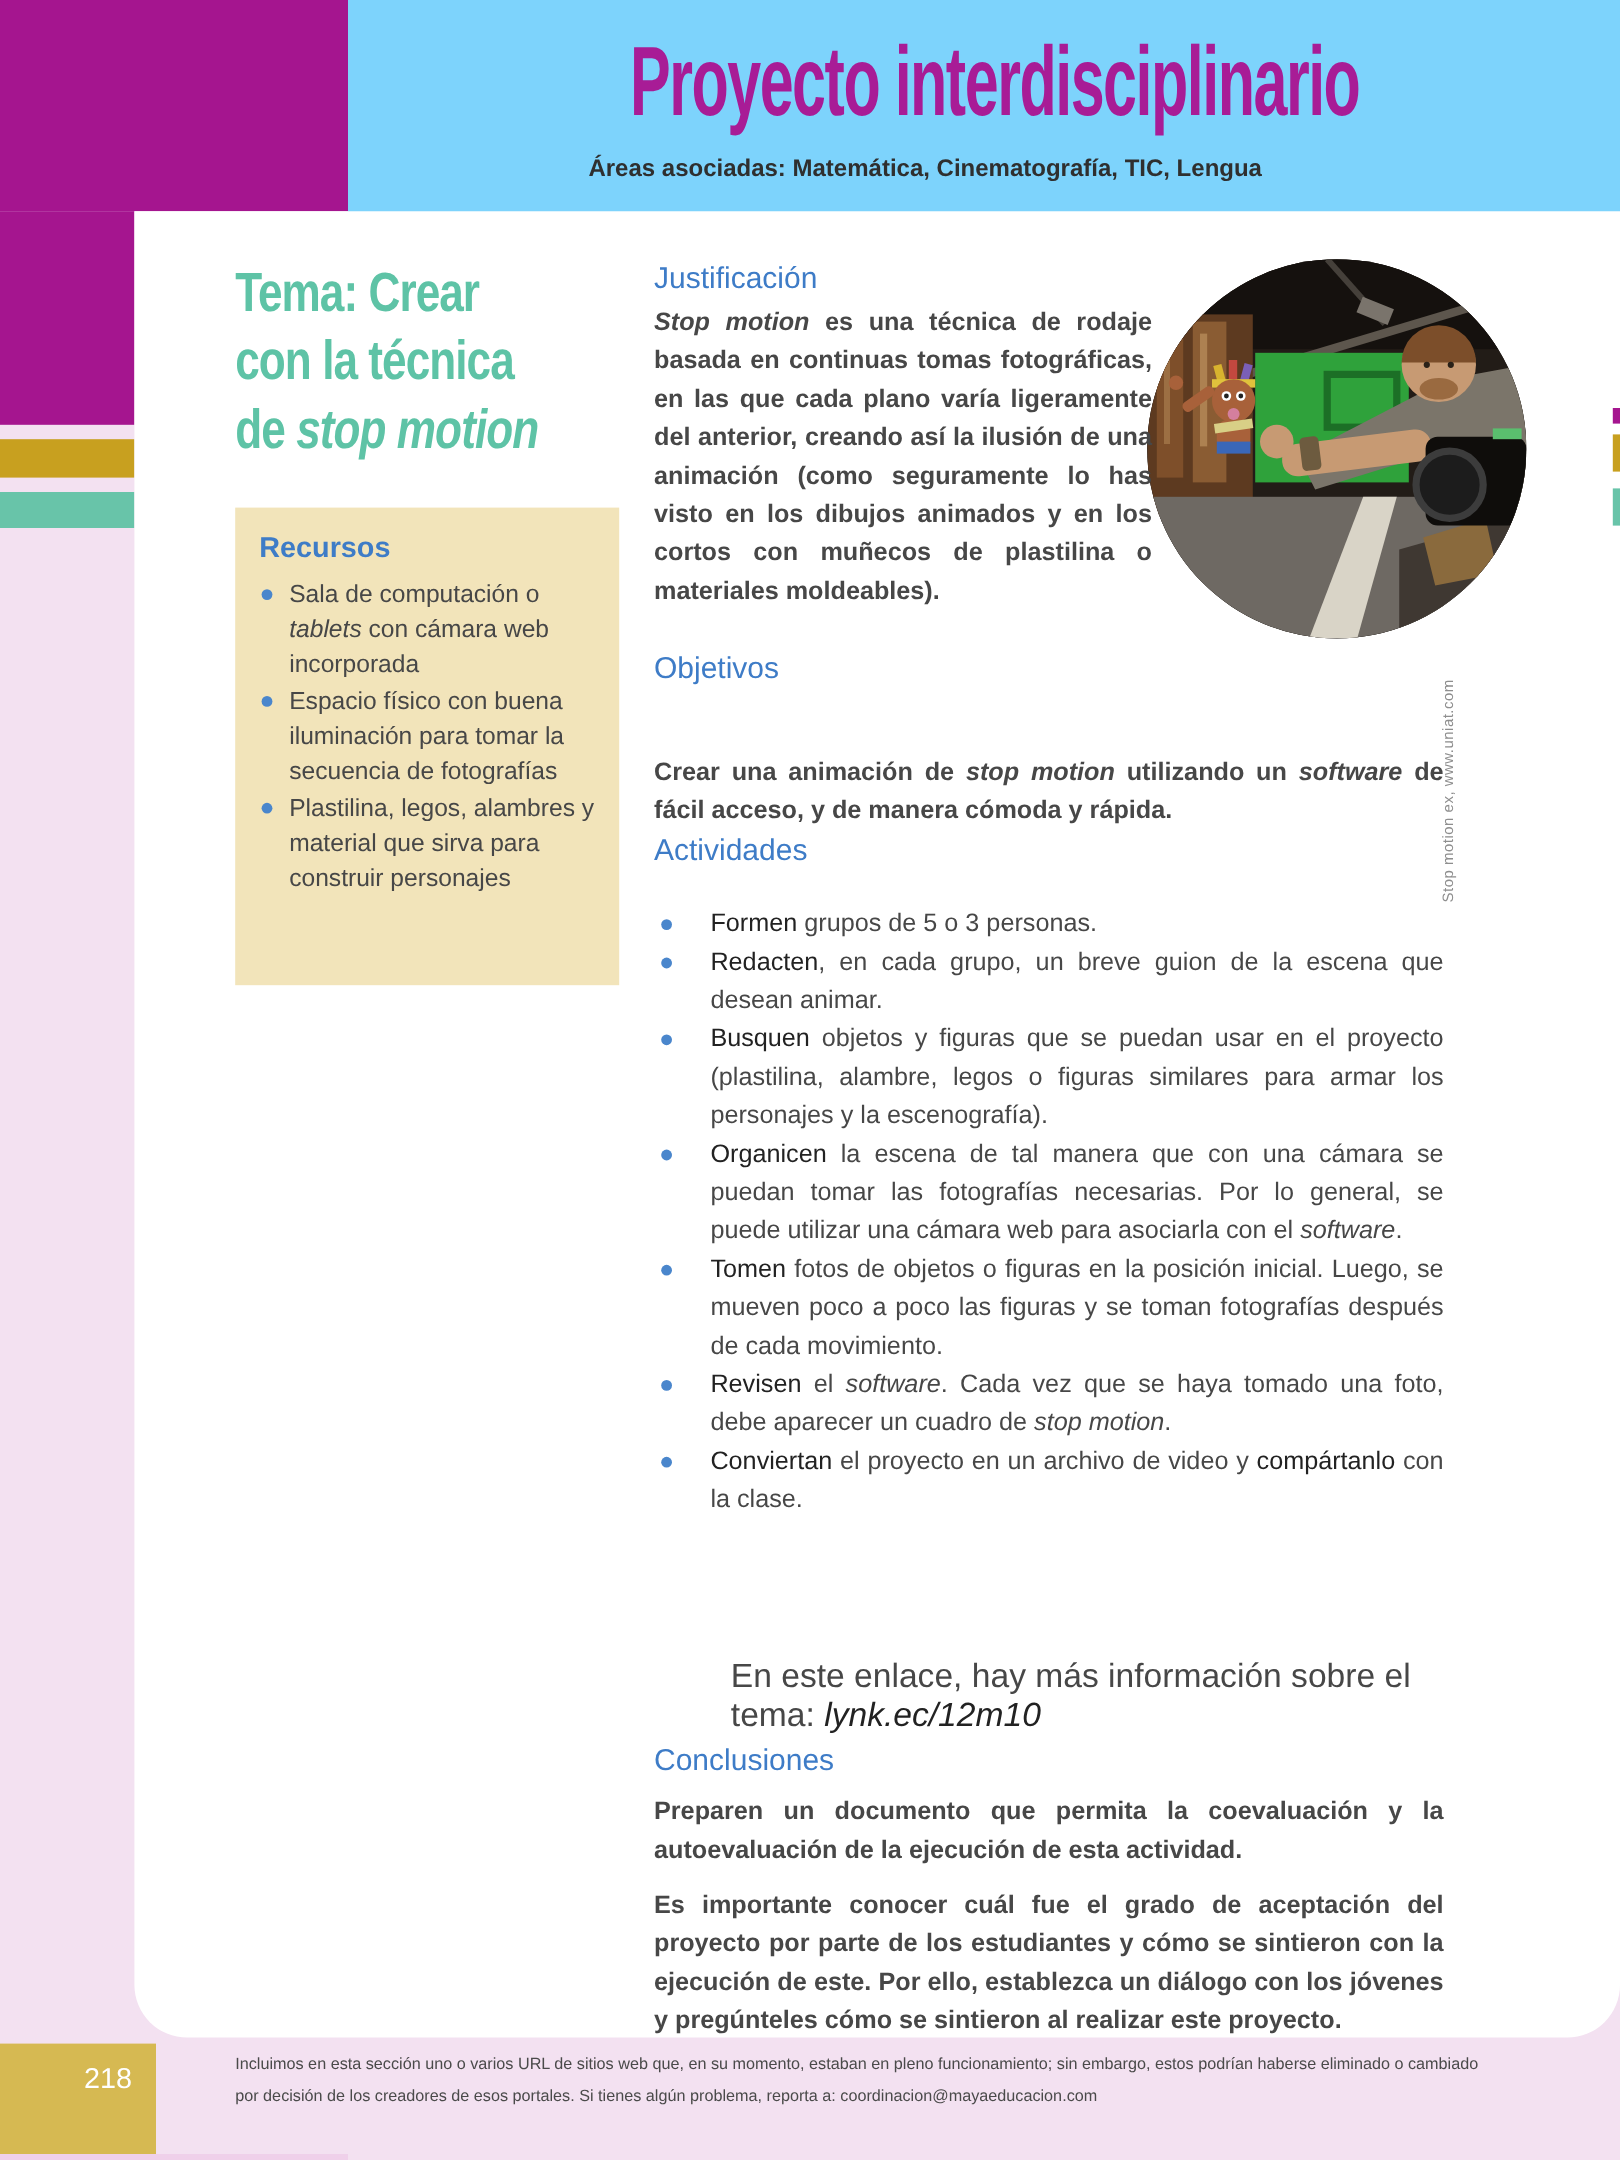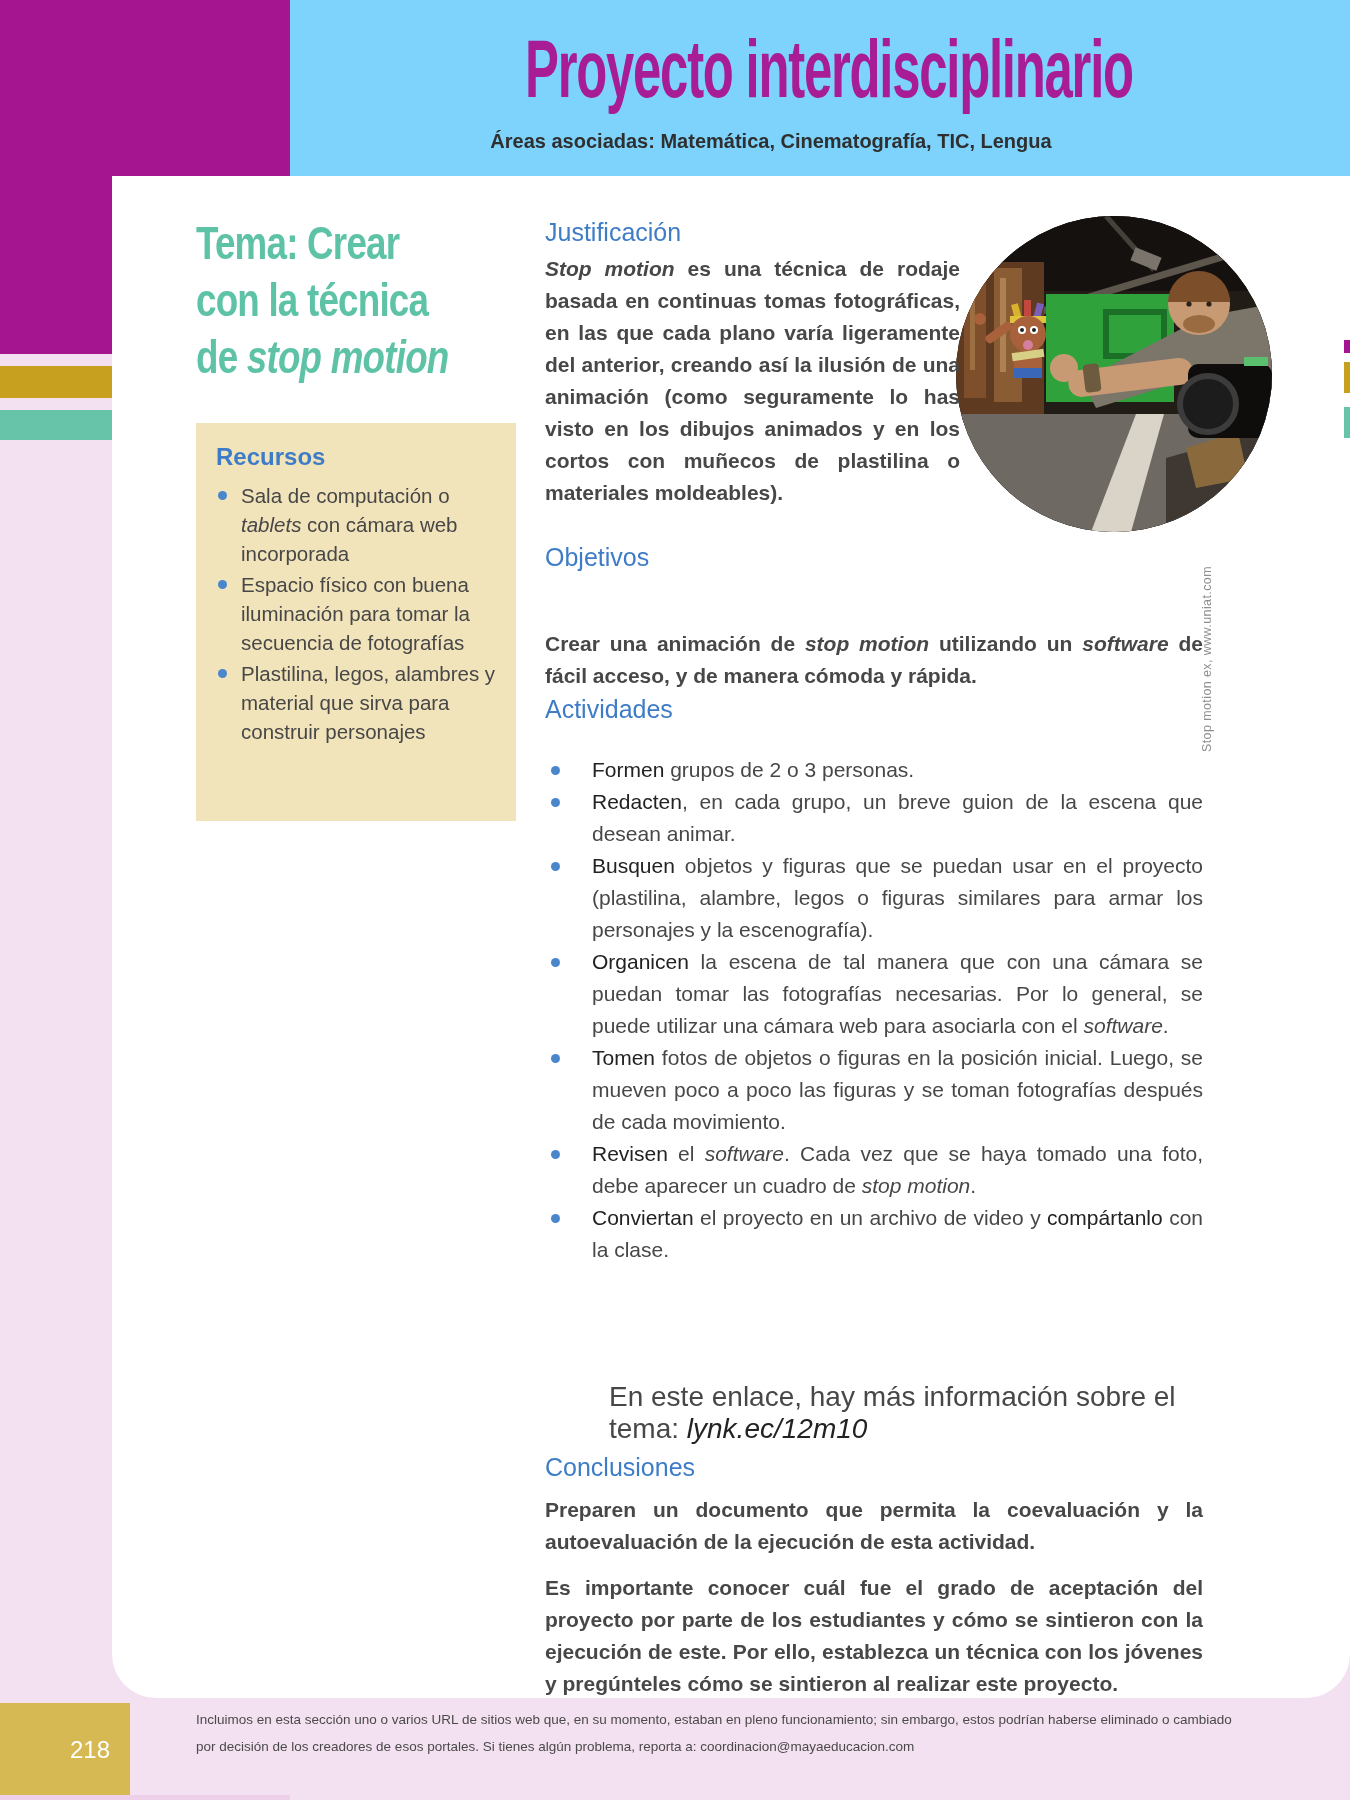--- a/index.html
+++ b/index.html
@@ -70,21 +70,21 @@
   
   .photo{position:absolute;left:956px;top:216px;width:316px;height:316px;border-radius:50%;
          overflow:hidden;background:#221c17;}
   .credit{position:absolute;left:1200px;top:492px;height:260px;writing-mode:vertical-rl;
           transform:rotate(180deg);font-size:12.5px;color:#8e8e8e;letter-spacing:.4px;white-space:nowrap;}
 
   
   .footer{position:absolute;left:196px;top:1706px;width:1145px;font-size:13.5px;line-height:27px;color:#4a4a4a;}
   .footer span{display:block;}
   .pagenum{position:absolute;left:0;top:1703px;width:130px;height:93px;background:#d6b952;
-           box-sizing:border-box;padding:33px 20px 0 0;text-align:right;
+           box-sizing:border-box;padding:16px 20px 0 0;text-align:right;
            color:#ffffff;font-size:24px;}
   .bottom-bar{position:absolute;left:0;top:1795px;width:290px;height:5px;background:#efd0ea;}
 </style>
 </head>
 <body>
 
 <div class="page">
 
   <div class="banner">
     <div class="page-title">Proyecto interdisciplinario</div>
@@ -199,21 +199,21 @@
       <h3>Objetivos</h3>
       <p class="body-p"><span>Crear una animación de </span><span class="i">stop motion</span><span> utilizando un </span><span class="i">software</span><span> de fácil acceso, y de manera cómoda y rápida.</span></p>
     </div>
 
     <div class="sec" id="sec-actividades">
       <h3>Actividades</h3>
       <ul class="acts">
 
       <li>
           <span class="dot"></span>
-          <span class="txt"><span class="b">Formen</span><span> grupos de 2 o 3 personas.</span></span>
+          <span class="txt"><span class="b">Formen</span><span> grupos de 5 o 3 personas.</span></span>
         </li>
           <li>
           <span class="dot"></span>
           <span class="txt"><span class="b">Redacten</span><span>, en cada grupo, un breve guion de la escena que desean animar.</span></span>
         </li>
           <li>
           <span class="dot"></span>
           <span class="txt"><span class="b">Busquen</span><span> objetos y figuras que se puedan usar en el proyecto (plastilina, alambre, legos o figuras similares para armar los personajes y la escenografía).</span></span>
         </li>
           <li>
@@ -235,21 +235,21 @@
         </ul>
     </div>
 
     <div class="link-line"><span>En este enlace, hay más información sobre el tema: </span><span class="b i">lynk.ec/12m10</span></div>
 
     <div class="sec" id="sec-conclusiones">
       <h3>Conclusiones</h3>
       <div>
 
       <p class="body-p"><span>Preparen un documento que permita la coevaluación y la autoevaluación de la ejecución de esta actividad.</span></p>
-          <p class="body-p"><span>Es importante conocer cuál fue el grado de aceptación del proyecto por parte de los estudiantes y cómo se sintieron con la ejecución de este. Por ello, establezca un técnica con los jóvenes y pregúnteles cómo se sintieron al realizar este proyecto.</span></p>
+          <p class="body-p"><span>Es importante conocer cuál fue el grado de aceptación del proyecto por parte de los estudiantes y cómo se sintieron con la ejecución de este. Por ello, establezca un diálogo con los jóvenes y pregúnteles cómo se sintieron al realizar este proyecto.</span></p>
         </div>
     </div>
 
   </div>
 
   <div class="footer">
     <span>Incluimos en esta sección uno o varios URL de sitios web que, en su momento, estaban en pleno funcionamiento; sin embargo, estos podrían haberse eliminado o cambiado</span>
     <span>por decisión de los creadores de esos portales. Si tienes algún problema, reporta a: coordinacion@mayaeducacion.com</span>
   </div>
   <div class="pagenum">

